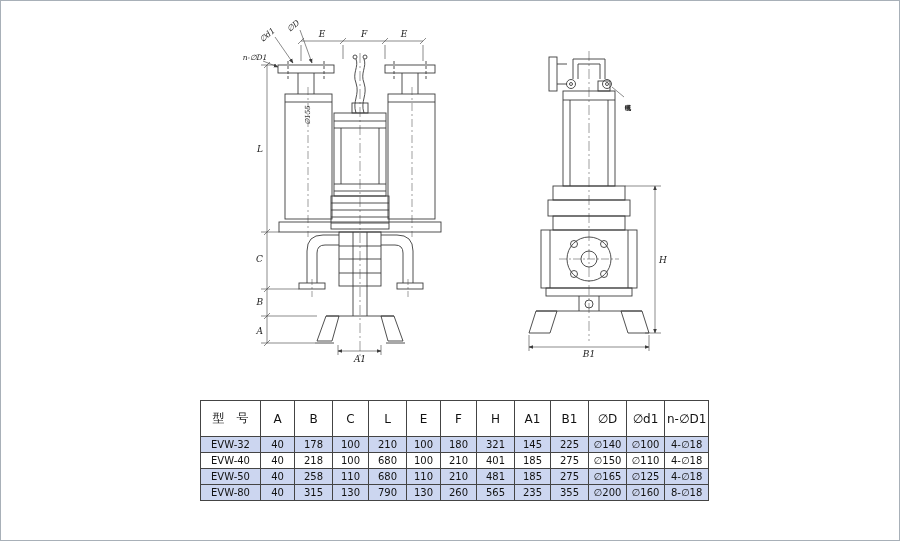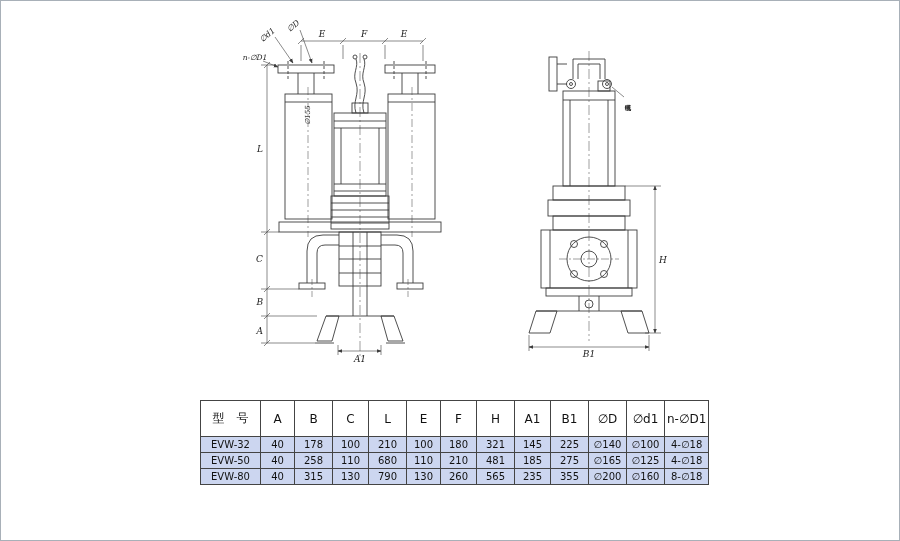--- a/index.html
+++ b/index.html
@@ -291,20 +291,35 @@
         <td>210</td>
         <td>100</td>
         <td>180</td>
         <td>321</td>
         <td>145</td>
         <td>225</td>
         <td>∅140</td>
         <td>∅100</td>
         <td>4-∅18</td>
       </tr>
+      <tr>
+        <td>EVW-40</td>
+        <td>40</td>
+        <td>218</td>
+        <td>100</td>
+        <td>680</td>
+        <td>100</td>
+        <td>210</td>
+        <td>401</td>
+        <td>185</td>
+        <td>275</td>
+        <td>∅150</td>
+        <td>∅110</td>
+        <td>4-∅18</td>
+      </tr>
       <tr class="shaded">
         <td>EVW-50</td>
         <td>40</td>
         <td>258</td>
         <td>110</td>
         <td>680</td>
         <td>110</td>
         <td>210</td>
         <td>481</td>
         <td>185</td>

